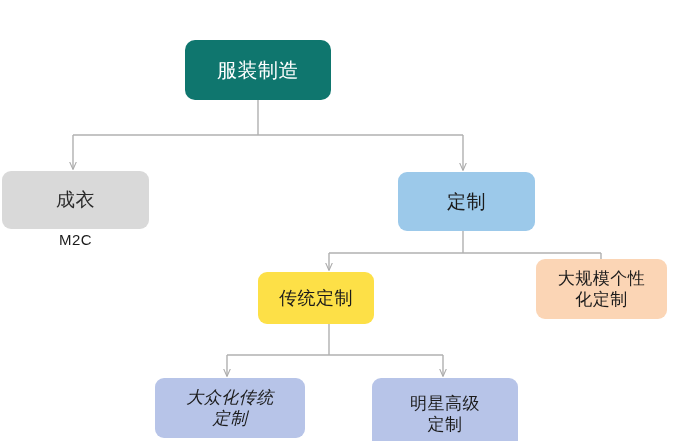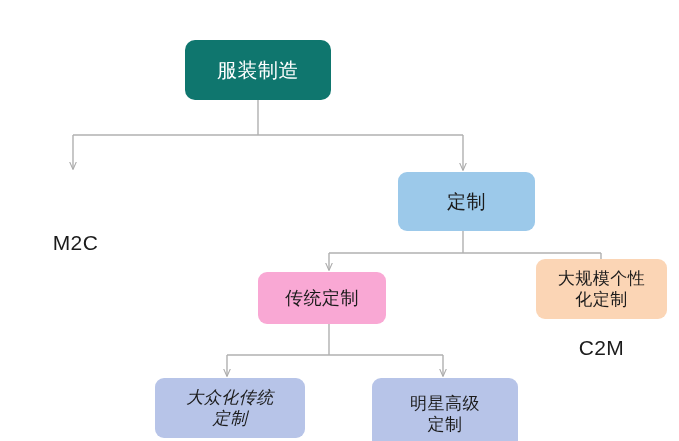--- a/index.html
+++ b/index.html
@@ -57,26 +57,26 @@
   .node-dingzhi {
     background: #9cc9ea;
     color: #1b1b1b;
     font-size: 19px;
     left: 398px;
     top: 172px;
     width: 137px;
     height: 59px;
   }
   .node-chuantong {
-    background: #f9a8d4;
+    background: #fde047;
     color: #1b1b1b;
     font-size: 18px;
     left: 258px;
     top: 272px;
-    width: 128px;
+    width: 116px;
     height: 52px;
   }
   .node-c2m {
     background: #fbd5b5;
     color: #1b1b1b;
     font-size: 17px;
     left: 536px;
     top: 259px;
     width: 131px;
     height: 60px;
@@ -96,21 +96,21 @@
     color: #1b1b1b;
     font-size: 17px;
     left: 372px;
     top: 378px;
     width: 146px;
     height: 72px;
   }
   .caption {
     position: absolute;
     text-align: center;
-    font-size: 21px;
+    font-size: 15px;
     color: #1b1b1b;
     letter-spacing: 0.4px;
   }
   .caption-m2c {
     left: 2px;
     top: 231px;
     width: 147px;
   }
   .caption-c2m {
     left: 536px;
@@ -144,29 +144,29 @@
 
       <path d="M 329 324 L 329 355"></path>
       <path d="M 227 355 L 443 355"></path>
       <path d="M 227 355 L 227 376" marker-end="url(#arrow)"></path>
       <path d="M 443 355 L 443 376" marker-end="url(#arrow)"></path>
     </g>
   </svg>
 
   <div class="node node-root">服装制造</div>
 
+  <div class="node node-chengyi">成衣</div>
   <div class="caption caption-m2c">M2C</div>
 
   <div class="node node-dingzhi">定制</div>
 
   <div class="node node-chuantong">传统定制</div>
 
   <div class="node node-c2m">大规模个性
 化定制</div>
-  <div class="caption caption-c2m">C2M</div>
 
   <div class="node node-dazhong">大众化传统
 定制</div>
 
   <div class="node node-mingxing">明星高级
 定制</div>
 
 </div>
 
 </body></html>

